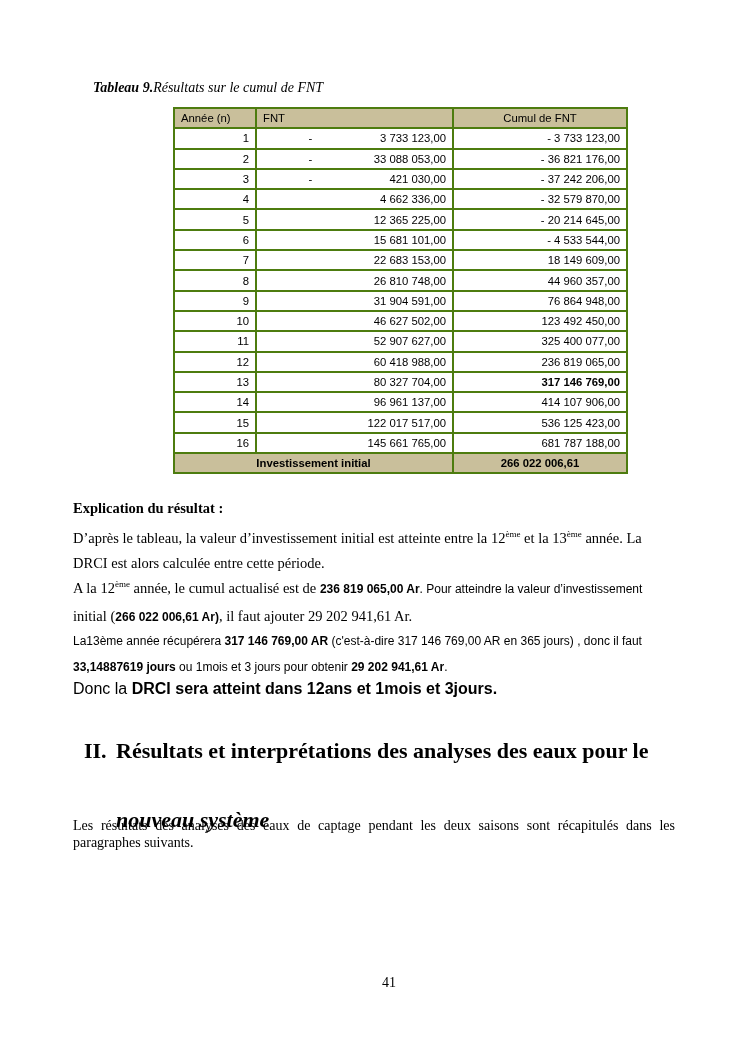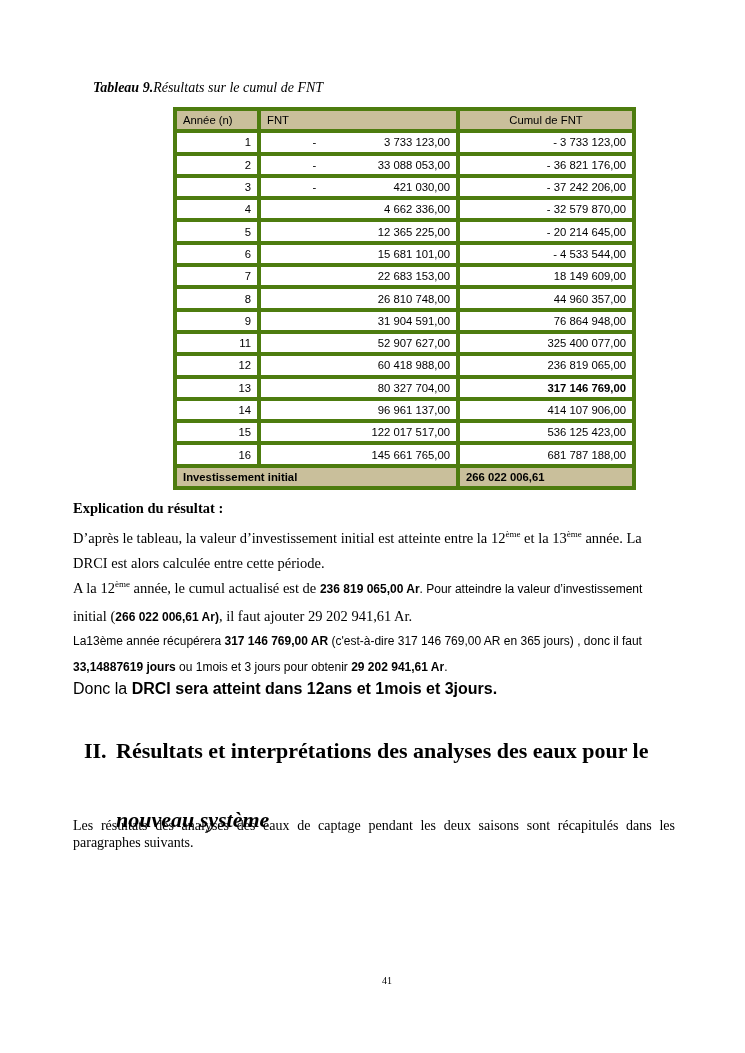--- a/index.html
+++ b/index.html
@@ -2,33 +2,33 @@
 <html><head>
 <meta charset="utf-8">
 <style>
   html, body { margin:0; padding:0; background:#fff; }
   body { width:745px; height:1053px; position:relative; overflow:hidden; color:#000; }
   .serif { font-family: "Liberation Serif", serif; }
   .sans { font-family: "Liberation Sans", sans-serif; }
   .caption { position:absolute; left:93px; top:80px; font-size:14px; font-style:italic; }
   .caption b { font-weight:bold; }
   table.fnt { position:absolute; left:173px; top:107px; border-collapse:collapse; font-family:"Liberation Sans", sans-serif; font-size:11.3px; }
-  table.fnt td { border:4px solid #4d7c0f; height:18.3px; padding:0 6px; line-height:18px; white-space:nowrap; }
+  table.fnt td { border:2px solid #4d7c0f; height:18.3px; padding:0 6px; line-height:18px; white-space:nowrap; }
   table.fnt tr.head td { background:#c9bf9b; }
-  table.fnt tr.foot td { background:#c9bf9b; font-weight:bold; text-align:left; }
+  table.fnt tr.foot td { background:#c9bf9b; font-weight:bold; text-align:center; }
   .c1 { width:68px; text-align:right; }
   .c2 { width:183px; }
   .c3 { width:160px; text-align:right; }
   .fnt-cell { display:flex; justify-content:space-between; }
   .fnt-cell .sign { width:95px; text-align:center; }
   .txt { position:absolute; left:73px; width:602px; font-size:14.5px; }
   .sup { font-size:9px; vertical-align:super; line-height:0; }
   .sm { font-family:"Liberation Sans", sans-serif; font-size:12px; }
   .h2 { position:absolute; left:84px; font-family:"Liberation Serif", serif; font-weight:bold; font-size:22px; }
-  .pagenum { position:absolute; left:382px; top:975px; font-family:"Liberation Serif", serif; font-size:10px; }
+  .pagenum { position:absolute; left:382px; top:975px; font-family:"Liberation Serif", serif; font-size:14px; }
 </style>
 </head>
 <body>
 
 <div class="caption serif">
   <b>Tableau 9.</b><span>Résultats sur le cumul de FNT</span>
 </div>
 
 <table class="fnt">
   <tbody>
@@ -123,20 +123,30 @@
         <td class="c1">9</td>
         <td class="c2">
           <div class="fnt-cell">
             <span class="sign"></span>
             <span>31 904 591,00</span>
           </div>
         </td>
         <td class="c3">76 864 948,00</td>
       </tr>
       <tr>
+        <td class="c1">10</td>
+        <td class="c2">
+          <div class="fnt-cell">
+            <span class="sign"></span>
+            <span>46 627 502,00</span>
+          </div>
+        </td>
+        <td class="c3">123 492 450,00</td>
+      </tr>
+      <tr>
         <td class="c1">11</td>
         <td class="c2">
           <div class="fnt-cell">
             <span class="sign"></span>
             <span>52 907 627,00</span>
           </div>
         </td>
         <td class="c3">325 400 077,00</td>
       </tr>
       <tr>

